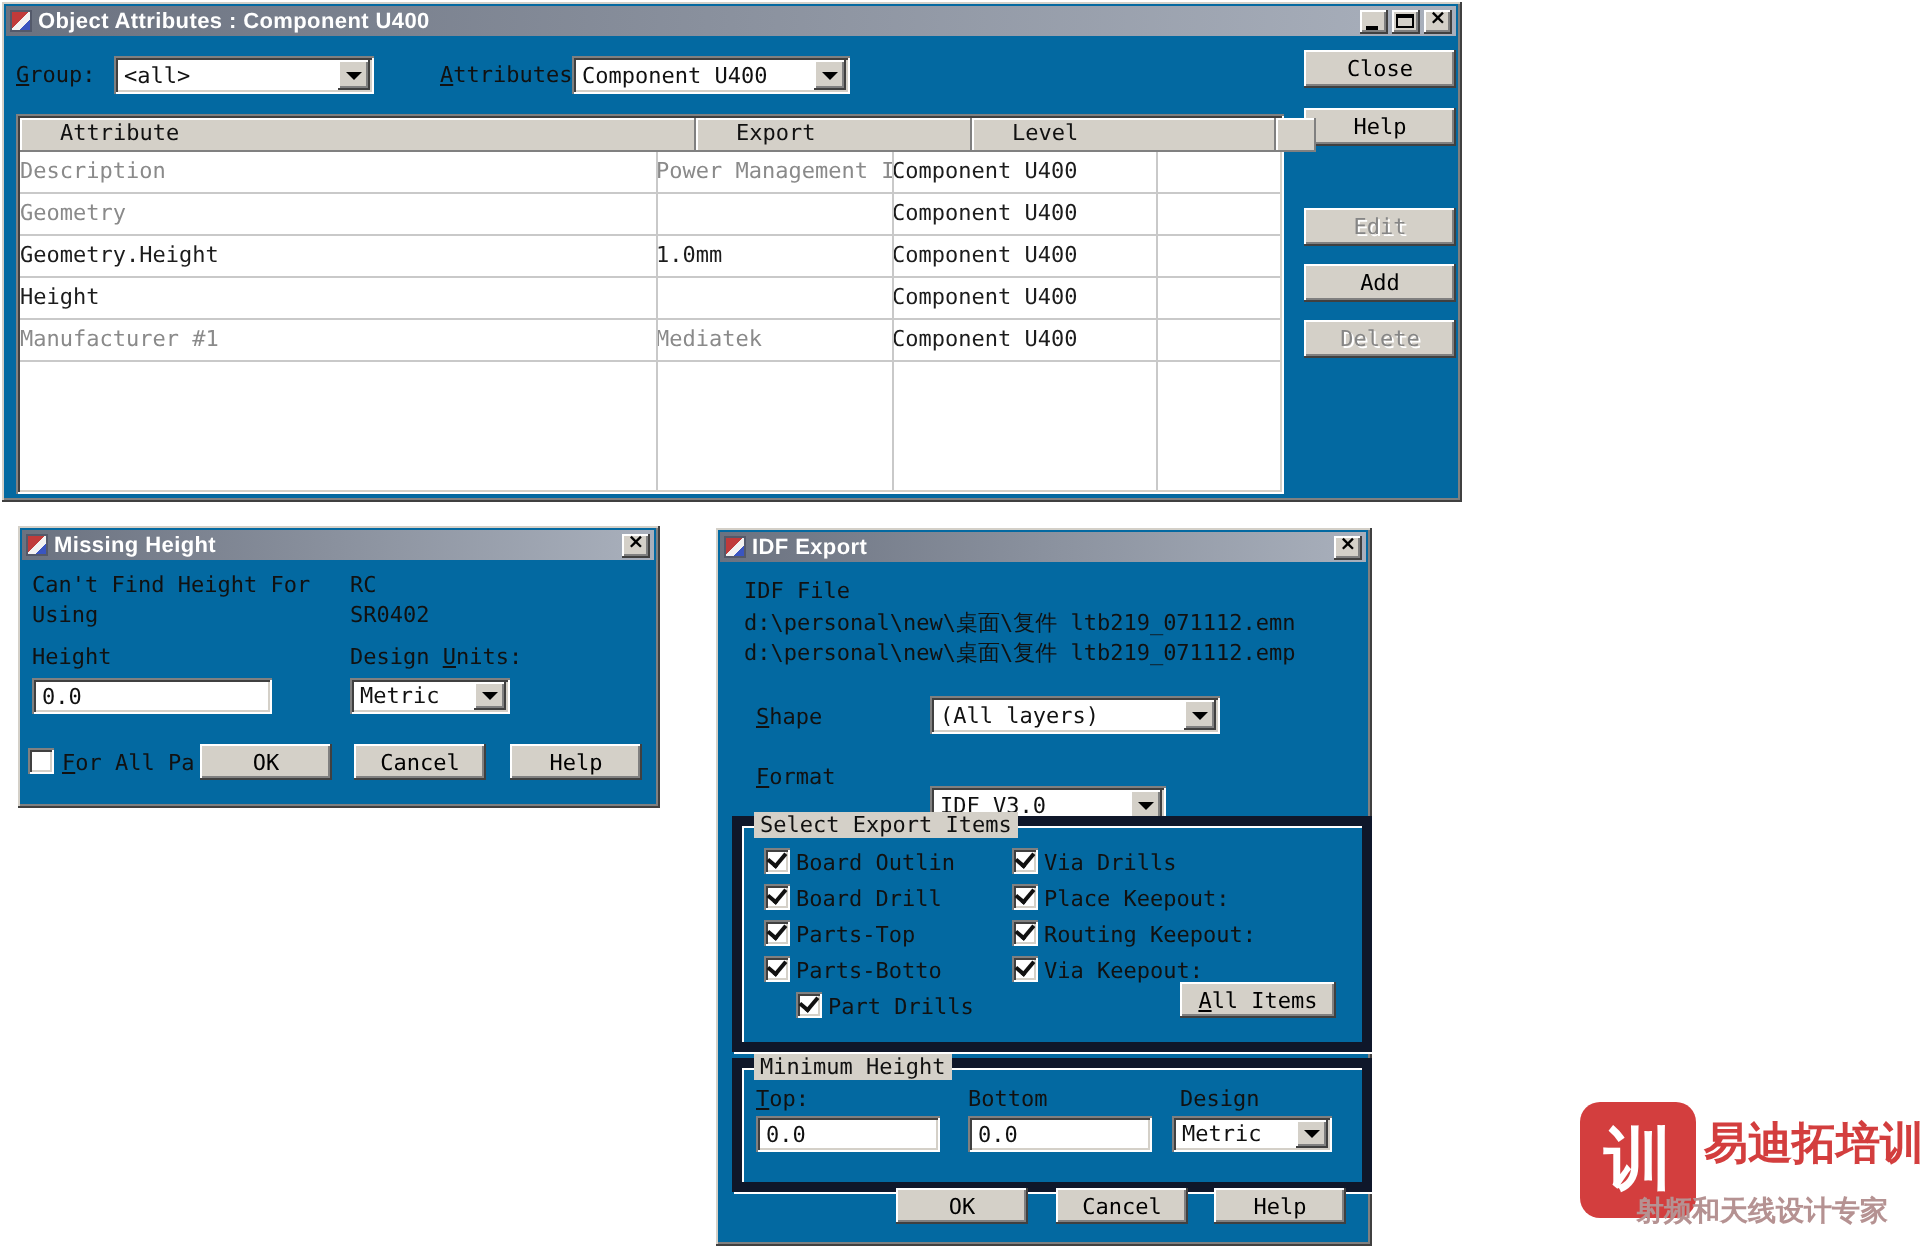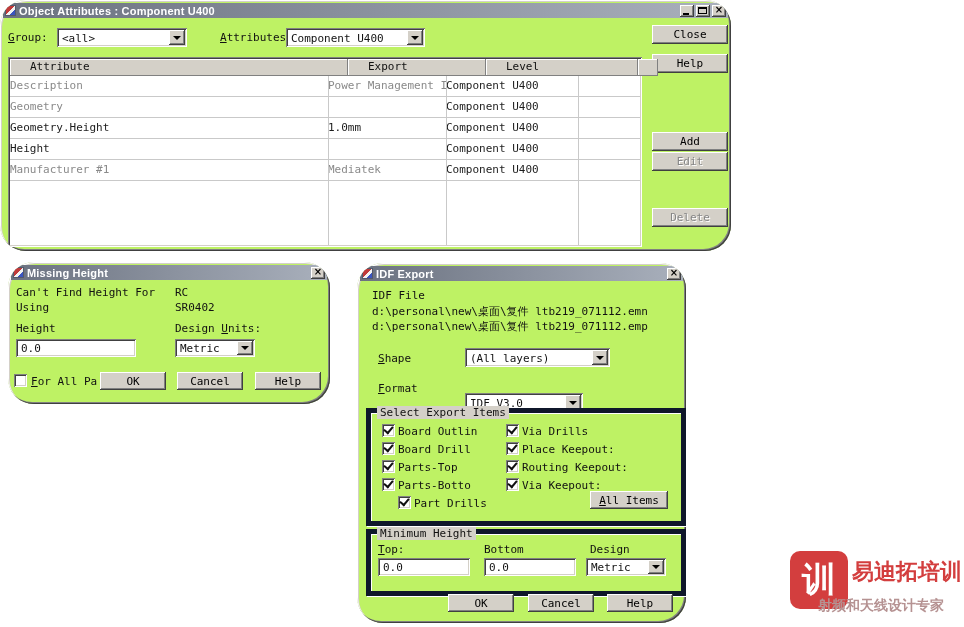--- a/index.html
+++ b/index.html
@@ -1,40 +1,40 @@
 <!DOCTYPE html>
 <html><head>
 <meta charset="utf-8">
 <style>
   html,body { margin:0; padding:0; }
   body { width:964px; height:627px; background:#ffffff; font-family:"DejaVu Sans Mono", monospace; font-size:11px; color:#111; }
   .canvas { position:relative; width:964px; height:627px; overflow:hidden; background:#fff; }
 
-  .win { position:absolute; background:#bef264; overflow:hidden;
-         box-shadow: inset 1px 1px 0 #fff, inset -1px -1px 0 #404040, inset 2px 2px 0 #d4d0c8, inset -2px -2px 0 #808080; border-radius: 26px; }
+  .win { position:absolute; background:#0369a1; overflow:hidden;
+         box-shadow: inset 1px 1px 0 #fff, inset -1px -1px 0 #404040, inset 2px 2px 0 #d4d0c8, inset -2px -2px 0 #808080; }
 
   .titlebar { position:absolute; left:3px; top:3px; right:3px; height:15px;
               background:linear-gradient(90deg,#6b7280,#a9b0bc);
               display:flex; align-items:center; padding:0 2px; gap:3px; }
   .ticon { width:11px; height:11px; flex:none; border:1px solid #53596a; box-sizing:border-box;
            background:linear-gradient(135deg,#c03a3a 0 45%,#f2f2f2 45% 72%,#3a55c0 72%); }
   .ttext { flex:1; color:#fff; font:bold 11px "Liberation Sans", sans-serif; white-space:nowrap; overflow:hidden; letter-spacing:.2px; }
   .tbtns { display:flex; gap:2px; flex:none; }
   .tbtn { position:relative; width:14px; height:12px; background:#d4d0c8;
           box-shadow: inset -1px -1px 0 #404040, inset 1px 1px 0 #fff, inset -2px -2px 0 #808080; }
   .g-x { position:absolute; left:0; right:0; top:-1px; text-align:center; font:bold 10px "DejaVu Sans", sans-serif; color:#000; line-height:12px; }
   .g-min { position:absolute; left:3px; bottom:2px; width:6px; height:2px; background:#000; }
   .g-max { position:absolute; left:2px; top:2px; width:9px; height:7px; border:1px solid #000; border-top-width:2px; box-sizing:border-box; }
 
   .lbl { position:absolute; white-space:nowrap; line-height:13px; }
   .btn { position:absolute; height:19px; background:#d4d0c8; color:#000; cursor:default;
          display:flex; align-items:center; justify-content:center;
          box-shadow: inset -1px -1px 0 #404040, inset 1px 1px 0 #fff, inset -2px -2px 0 #808080;
          font:11px "DejaVu Sans Mono", monospace; }
-  .btn.disabled { color:#868686; text-shadow:1px 1px 0 #fff;margin-top:48px; }
+  .btn.disabled { color:#868686; text-shadow:1px 1px 0 #fff; }
 
   .combo { position:absolute; height:19px; background:#fff;
            box-shadow: inset 1px 1px 0 #808080, inset -1px -1px 0 #fff, inset 2px 2px 0 #404040, inset -2px -2px 0 #d4d0c8; }
   .cval { position:absolute; left:5px; top:50%; transform:translateY(-50%); white-space:nowrap; }
   .cbtn { position:absolute; right:2px; top:2px; bottom:2px; width:16px; background:#d4d0c8;
           box-shadow: inset -1px -1px 0 #404040, inset 1px 1px 0 #fff, inset -2px -2px 0 #808080; }
   .arrow { position:absolute; left:50%; top:50%; width:0; height:0; margin:-2px 0 0 -4px;
            border:4px solid transparent; border-top:4px solid #000; border-bottom:0; }
 
   .input { position:absolute; height:18px; border:none; outline:none; background:#fff; color:#111;

